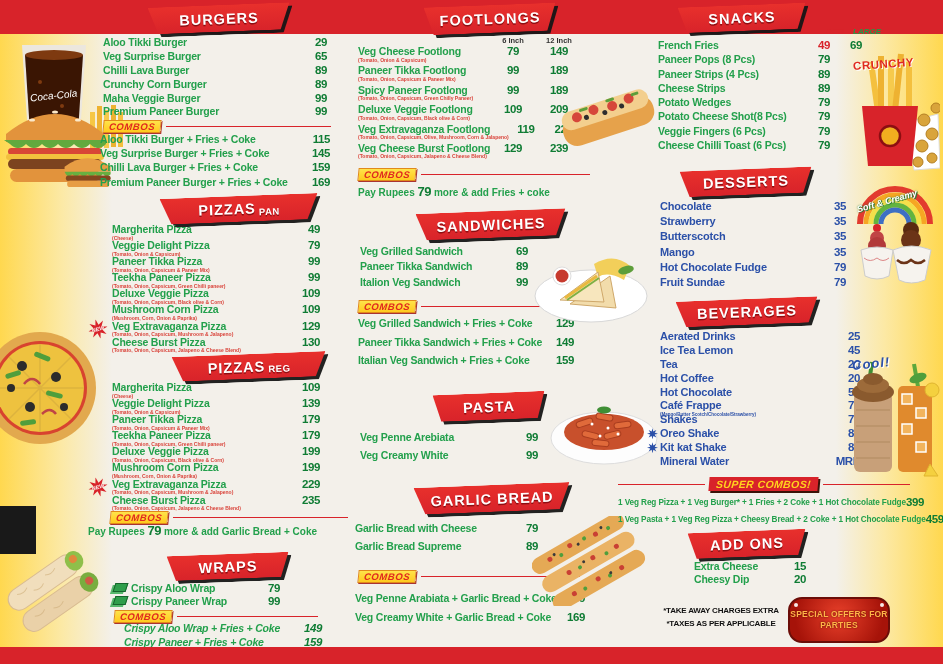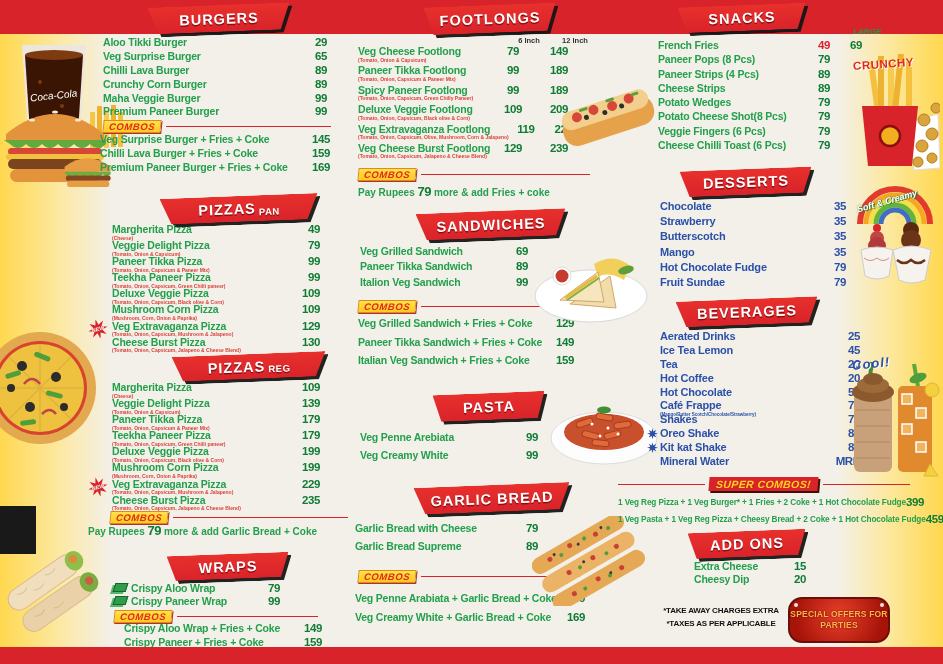--- a/index.html
+++ b/index.html
@@ -64,23 +64,23 @@
   #burgers-items{left:103px;top:37px;width:224px;} #burgers-items .mrow{height:13.9px;}
   #burgers-combos-label{left:103px;top:120px;width:228px;}
   #burgers-combos{left:100px;top:134px;width:230px;} #burgers-combos .mrow{height:14.2px;}
   #pizzaspan-items{left:112px;top:224px;width:208px;} #pizzaspan-items .mrow{height:16.1px;}
   #pizzasreg-items{left:112px;top:382px;width:208px;} #pizzasreg-items .mrow{height:16.1px;}
   #pizzasreg-combos-label{left:110px;top:511px;width:238px;}
   #pz-paylines{left:88px;top:524px;width:270px;}
   #b-wraps ~ div{}
   #wraps-items{left:114px;top:583px;width:166px;} #wraps-items .mrow{height:13px;}
   #wraps-combos-label{left:114px;top:610px;width:204px;}
-  #wraps-combos{left:124px;top:623px;width:198px;} #wraps-combos .mrow{height:13.5px;}
-
-  #fl-headers{left:508px;top:36px;width:92px;display:flex;}
+  #wraps-combos{left:124px;top:623px;width:198px;} #wraps-combos .mrow{height:13.5px;font-style:italic;}
+
+  #fl-headers{left:492px;top:36px;width:92px;display:flex;}
   #fl-headers span{font-size:7.5px;font-weight:bold;color:#333;}
   #fl-headers .h6{width:42px;text-align:center;} #fl-headers .h12{width:50px;text-align:center;}
   #footlong-items{left:358px;top:46px;width:226px;}
   #footlong-items .frow{display:flex;align-items:flex-start;height:19.4px;}
   #footlong-items .nmwrap{flex:1;}
   .p6,.p12{color:#0f7c34;font-weight:800;font-size:11.5px;letter-spacing:-.4px;line-height:11px;text-align:center;}
   .p6{width:42px;} .p12{width:50px;}
   #fl-combos-label{left:358px;top:168px;width:232px;}
   #fl-payline{left:358px;top:185px;width:262px;}
   #sw-items{left:360px;top:246px;width:168px;} #sw-items .mrow{height:15.3px;}
@@ -268,20 +268,24 @@
       <span class="nm">Premium Paneer Burger</span>
       <span class="pr">99</span>
     </div>
   </div>
 <div class="abs combos" id="burgers-combos-label">
   <span class="tag">COMBOS</span>
     <span class="line"></span>
 </div>
 <div class="abs rows" id="burgers-combos">
 
+    <div class="mrow">
+      <span class="nm">Aloo Tikki Burger + Fries + Coke</span>
+      <span class="pr">115</span>
+    </div>
 
     <div class="mrow">
       <span class="nm">Veg Surprise Burger + Fries + Coke</span>
       <span class="pr">145</span>
     </div>
 
     <div class="mrow">
       <span class="nm">Chilli Lava Burger + Fries + Coke</span>
       <span class="pr">159</span>
     </div>

